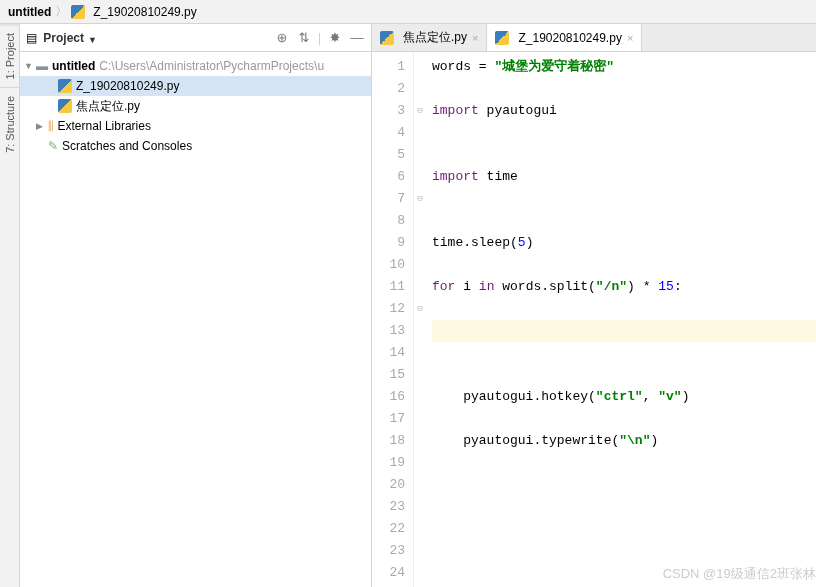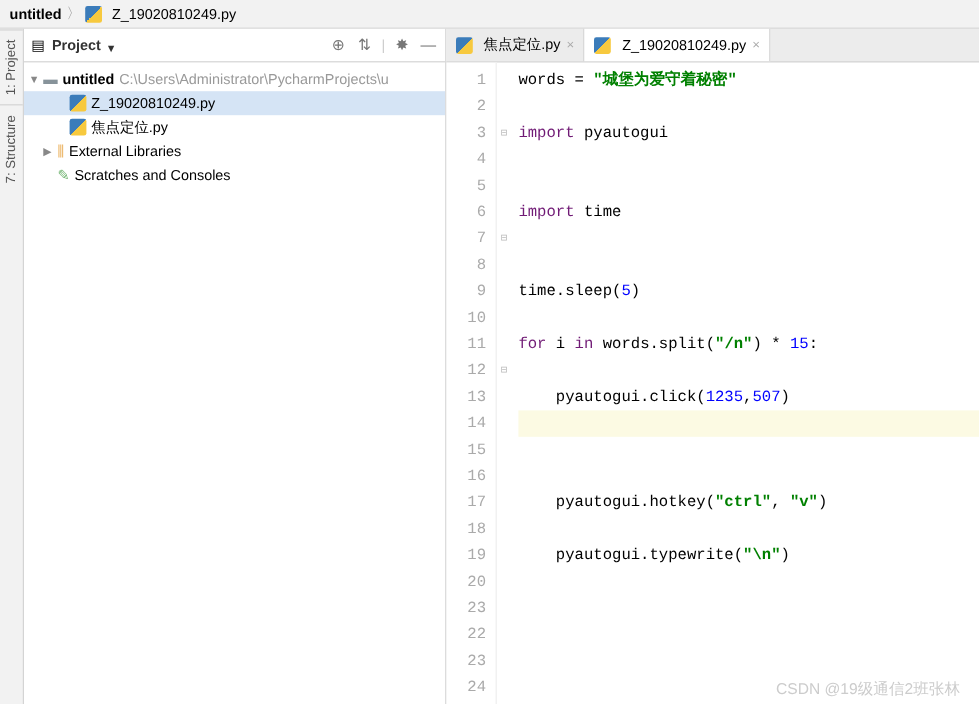--- a/index.html
+++ b/index.html
@@ -35,21 +35,21 @@
 .gutter div { height: 22px; line-height: 22px; padding-right: 8px; }
 .fold-col { width: 12px; padding-top: 4px; }
 .fold-col div { height: 22px; line-height: 22px; font-size: 9px; color: #bbb; text-align: center; }
 .code { flex: 1; padding: 4px 0 0 6px; }
 .line { height: 22px; line-height: 22px; white-space: pre; }
 .line.cur { background: #fcfae3; }
 .kw { color: #701a75; font-weight: normal; }
 .str { color: #008000; font-weight: bold; }
 .num { color: #0000ff; }
 .op { color: #000; }
-.watermark { position: absolute; bottom: 4px; right: 16px; color: #ccc; font-size: 13px; font-family: sans-serif; }
+.watermark { position: absolute; bottom: 4px; right: 0; color: #ccc; font-size: 13px; font-family: sans-serif; }
 .py-badge { display:inline-block; width:14px; height:14px; background:linear-gradient(135deg,#3b7cba 50%,#f7c93e 50%); border-radius:2px; margin-right:4px; vertical-align:middle; }
 </style>
 </head>
 <body>
 
 <div class="breadcrumb">
   <b>untitled</b>
   <span class="sep">〉</span>
   <span class="py-badge"></span>
   <span>Z_19020810249.py</span>
@@ -179,21 +179,20 @@
           <div class="line"><span class="kw">import </span><span>pyautogui</span></div>
           <div class="line"><span></span></div>
           <div class="line"><span></span></div>
           <div class="line"><span class="kw">import </span><span>time</span></div>
           <div class="line"><span></span></div>
           <div class="line"><span></span></div>
           <div class="line"><span>time.sleep(</span><span class="num">5</span><span>)</span></div>
           <div class="line"><span></span></div>
           <div class="line"><span class="kw">for </span><span>i </span><span class="kw">in </span><span>words.split(</span><span class="str">"/n"</span><span>) * </span><span class="num">15</span><span>:</span></div>
           <div class="line"><span></span></div>
-          <div class="line"><span>    pyautogui.click(</span><span class="num">1235</span><span>,</span><span class="num">507</span><span>)</span></div>
           <div class="line cur"><span></span></div>
           <div class="line"><span></span></div>
           <div class="line"><span></span></div>
           <div class="line"><span>    pyautogui.hotkey(</span><span class="str">"ctrl"</span><span>, </span><span class="str">"v"</span><span>)</span></div>
           <div class="line"><span></span></div>
           <div class="line"><span>    pyautogui.typewrite(</span><span class="str">"\n"</span><span>)</span></div>
           <div class="line"><span></span></div>
           <div class="line"><span></span></div>
         </div>
     </div>

